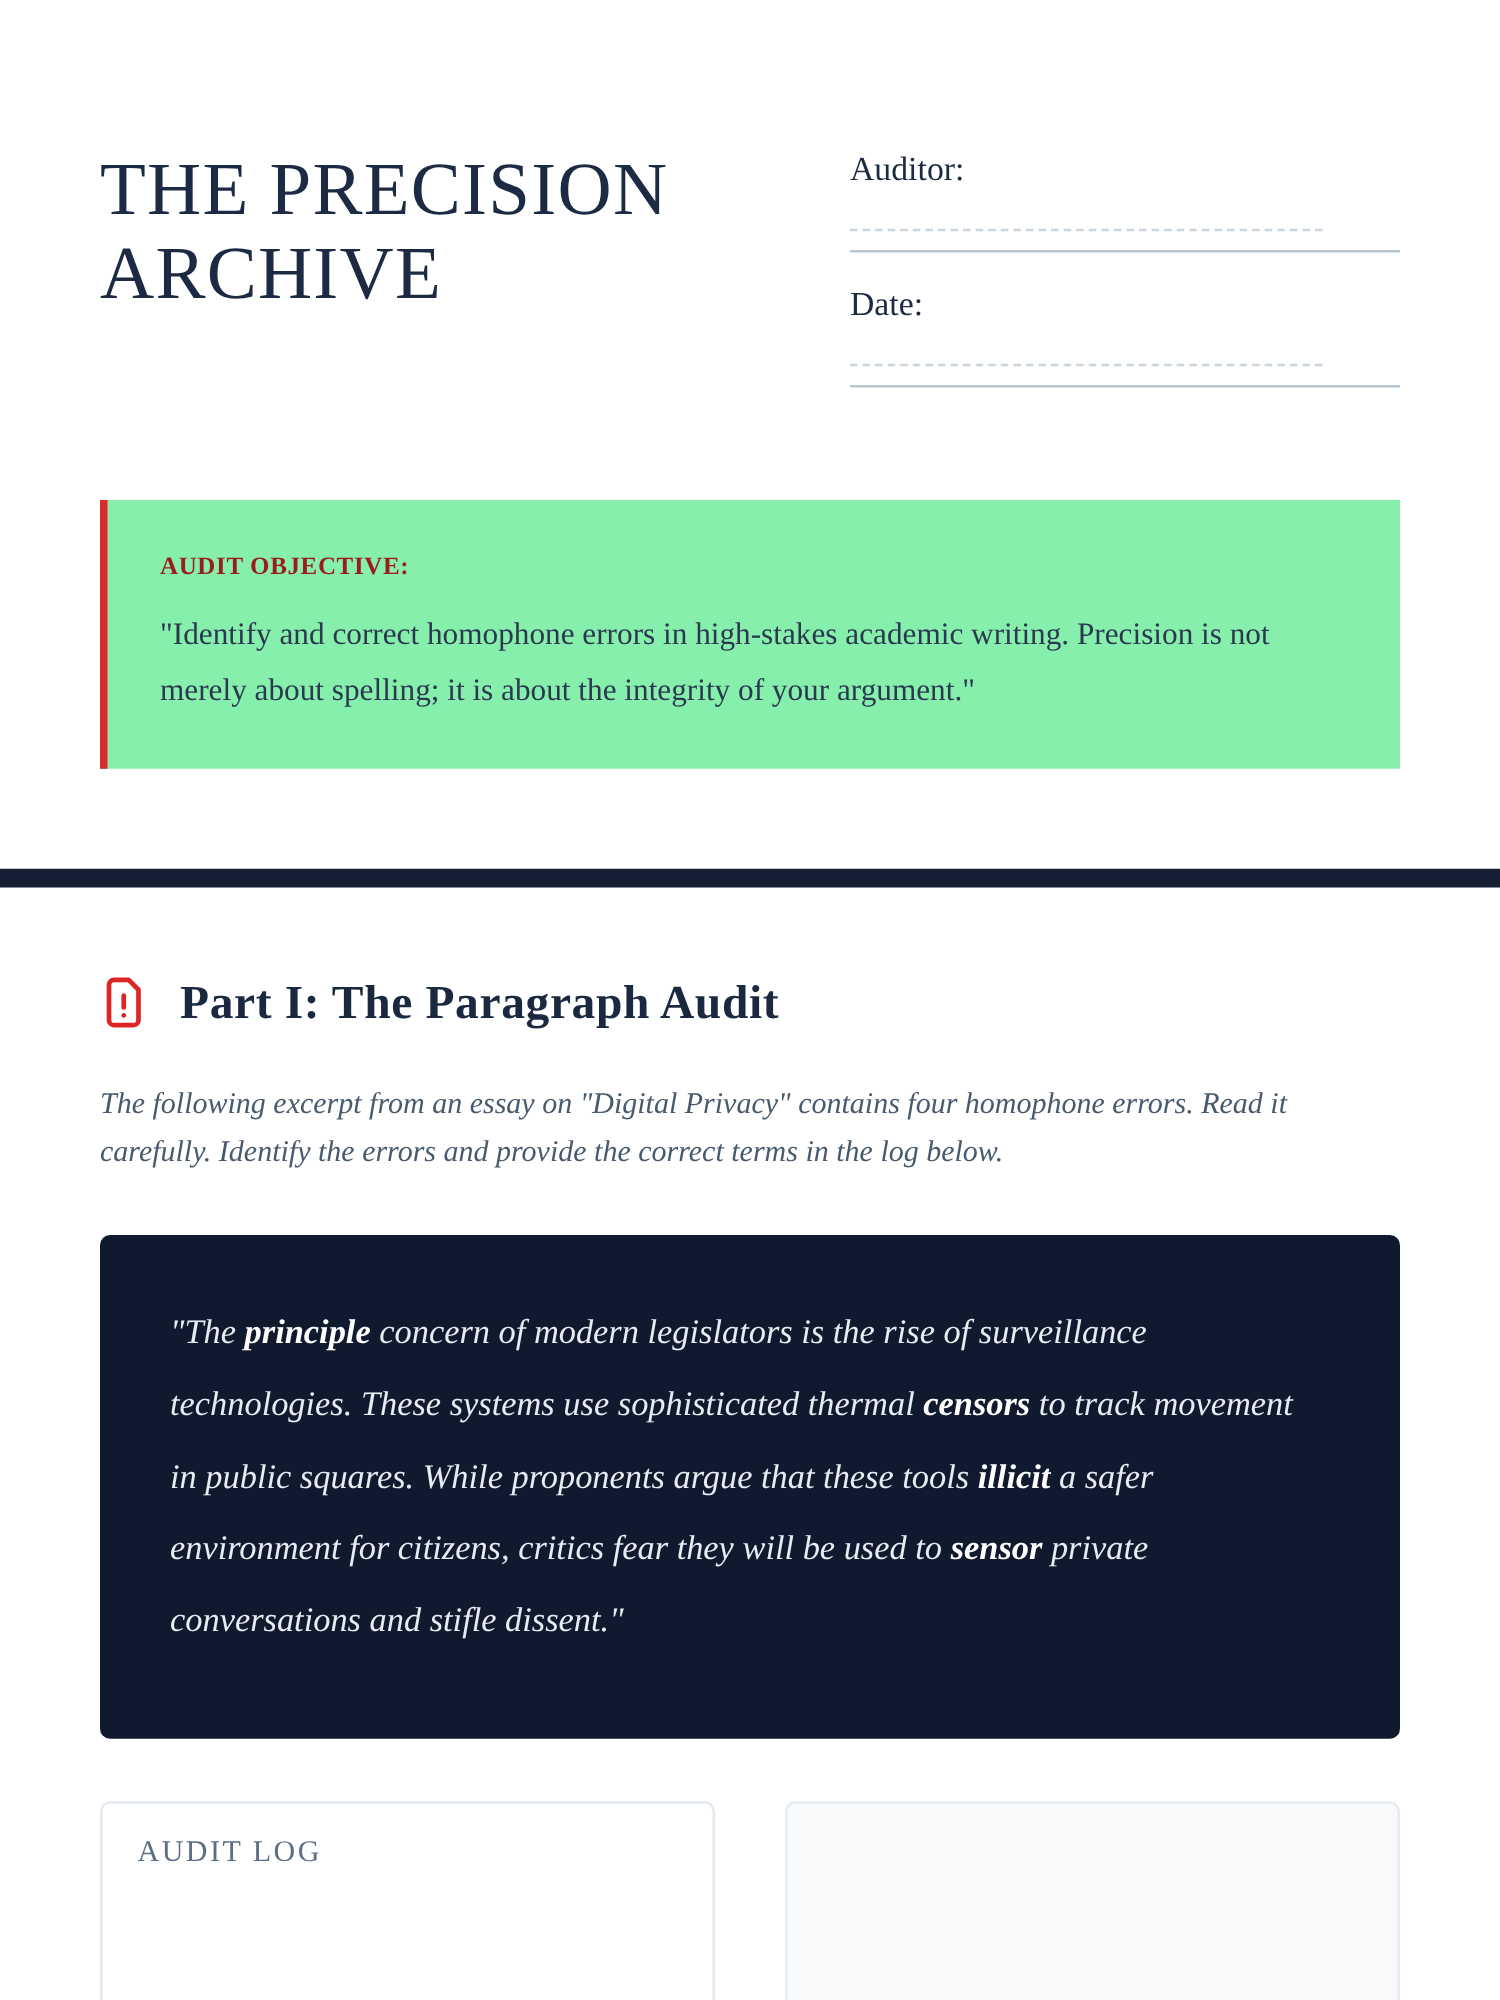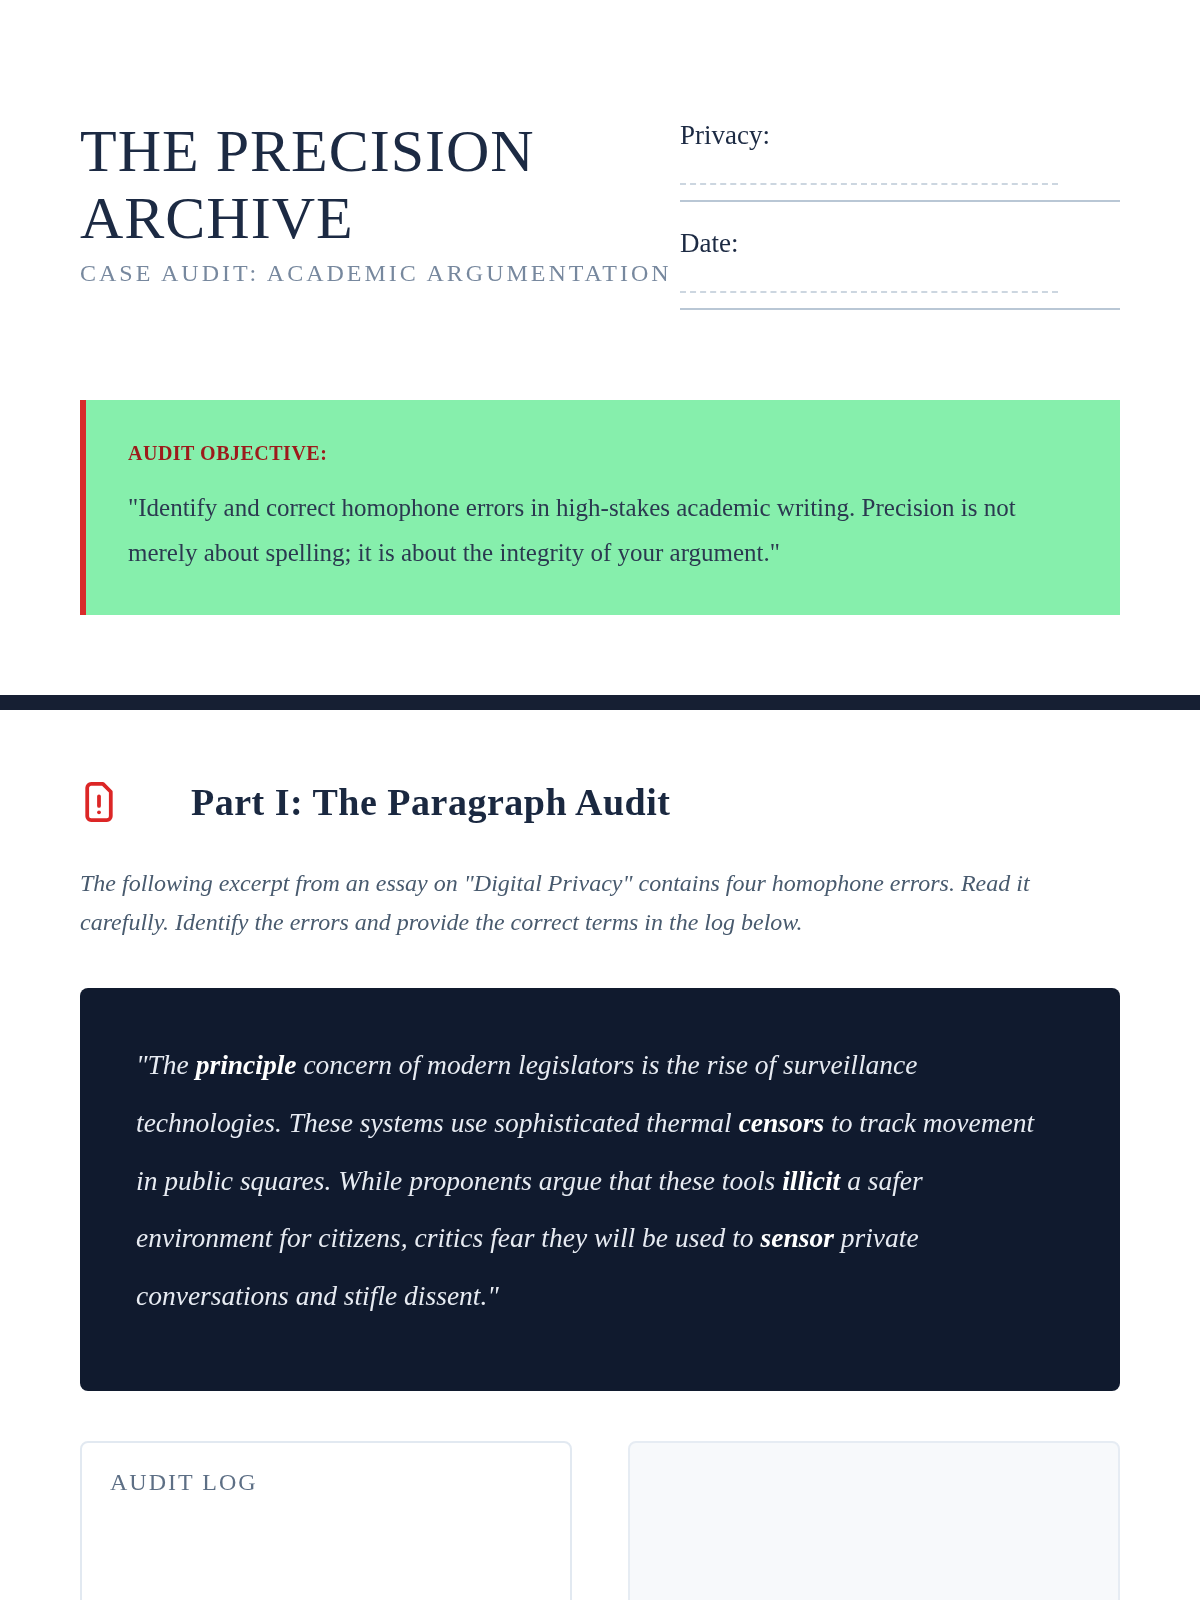--- a/index.html
+++ b/index.html
@@ -63,21 +63,20 @@
 
   
   .part-section { padding-top: 70px; }
   .part-heading-row { display: flex; align-items: center; gap: 26px; }
   .part-icon { width: 38px; height: 44px; flex: 0 0 auto; display: flex; }
   .part-heading {
     font-size: 38px;
     font-weight: 700;
     color: #1a2840;
     letter-spacing: 0.5px;
-    margin-left: 47px;
   }
   .instructions {
     margin-top: 40px;
     font-style: italic;
     font-size: 24px;
     line-height: 1.63;
     color: #485a6e;
     max-width: 1010px;
   }
 
@@ -126,25 +125,24 @@
 </head>
 <body>
 
 <div class="container">
   <header class="header">
     <div class="header-left">
       <h1 class="doc-title">
         <span>THE PRECISION</span>
         <span>ARCHIVE</span>
       </h1>
-      <div class="doc-subtitle">CASE AUDIT: ACADEMIC ARGUMENTATION</div>
     </div>
     <div class="header-right">
       <div class="field-group">
-        <div class="field-label">Privacy:</div>
+        <div class="field-label">Auditor:</div>
         <div class="field-blank">
           <div class="dash-line"></div>
           <div class="solid-line"></div>
         </div>
       </div>
       <div class="field-group">
         <div class="field-label">Date:</div>
         <div class="field-blank">
           <div class="dash-line"></div>
           <div class="solid-line"></div>

